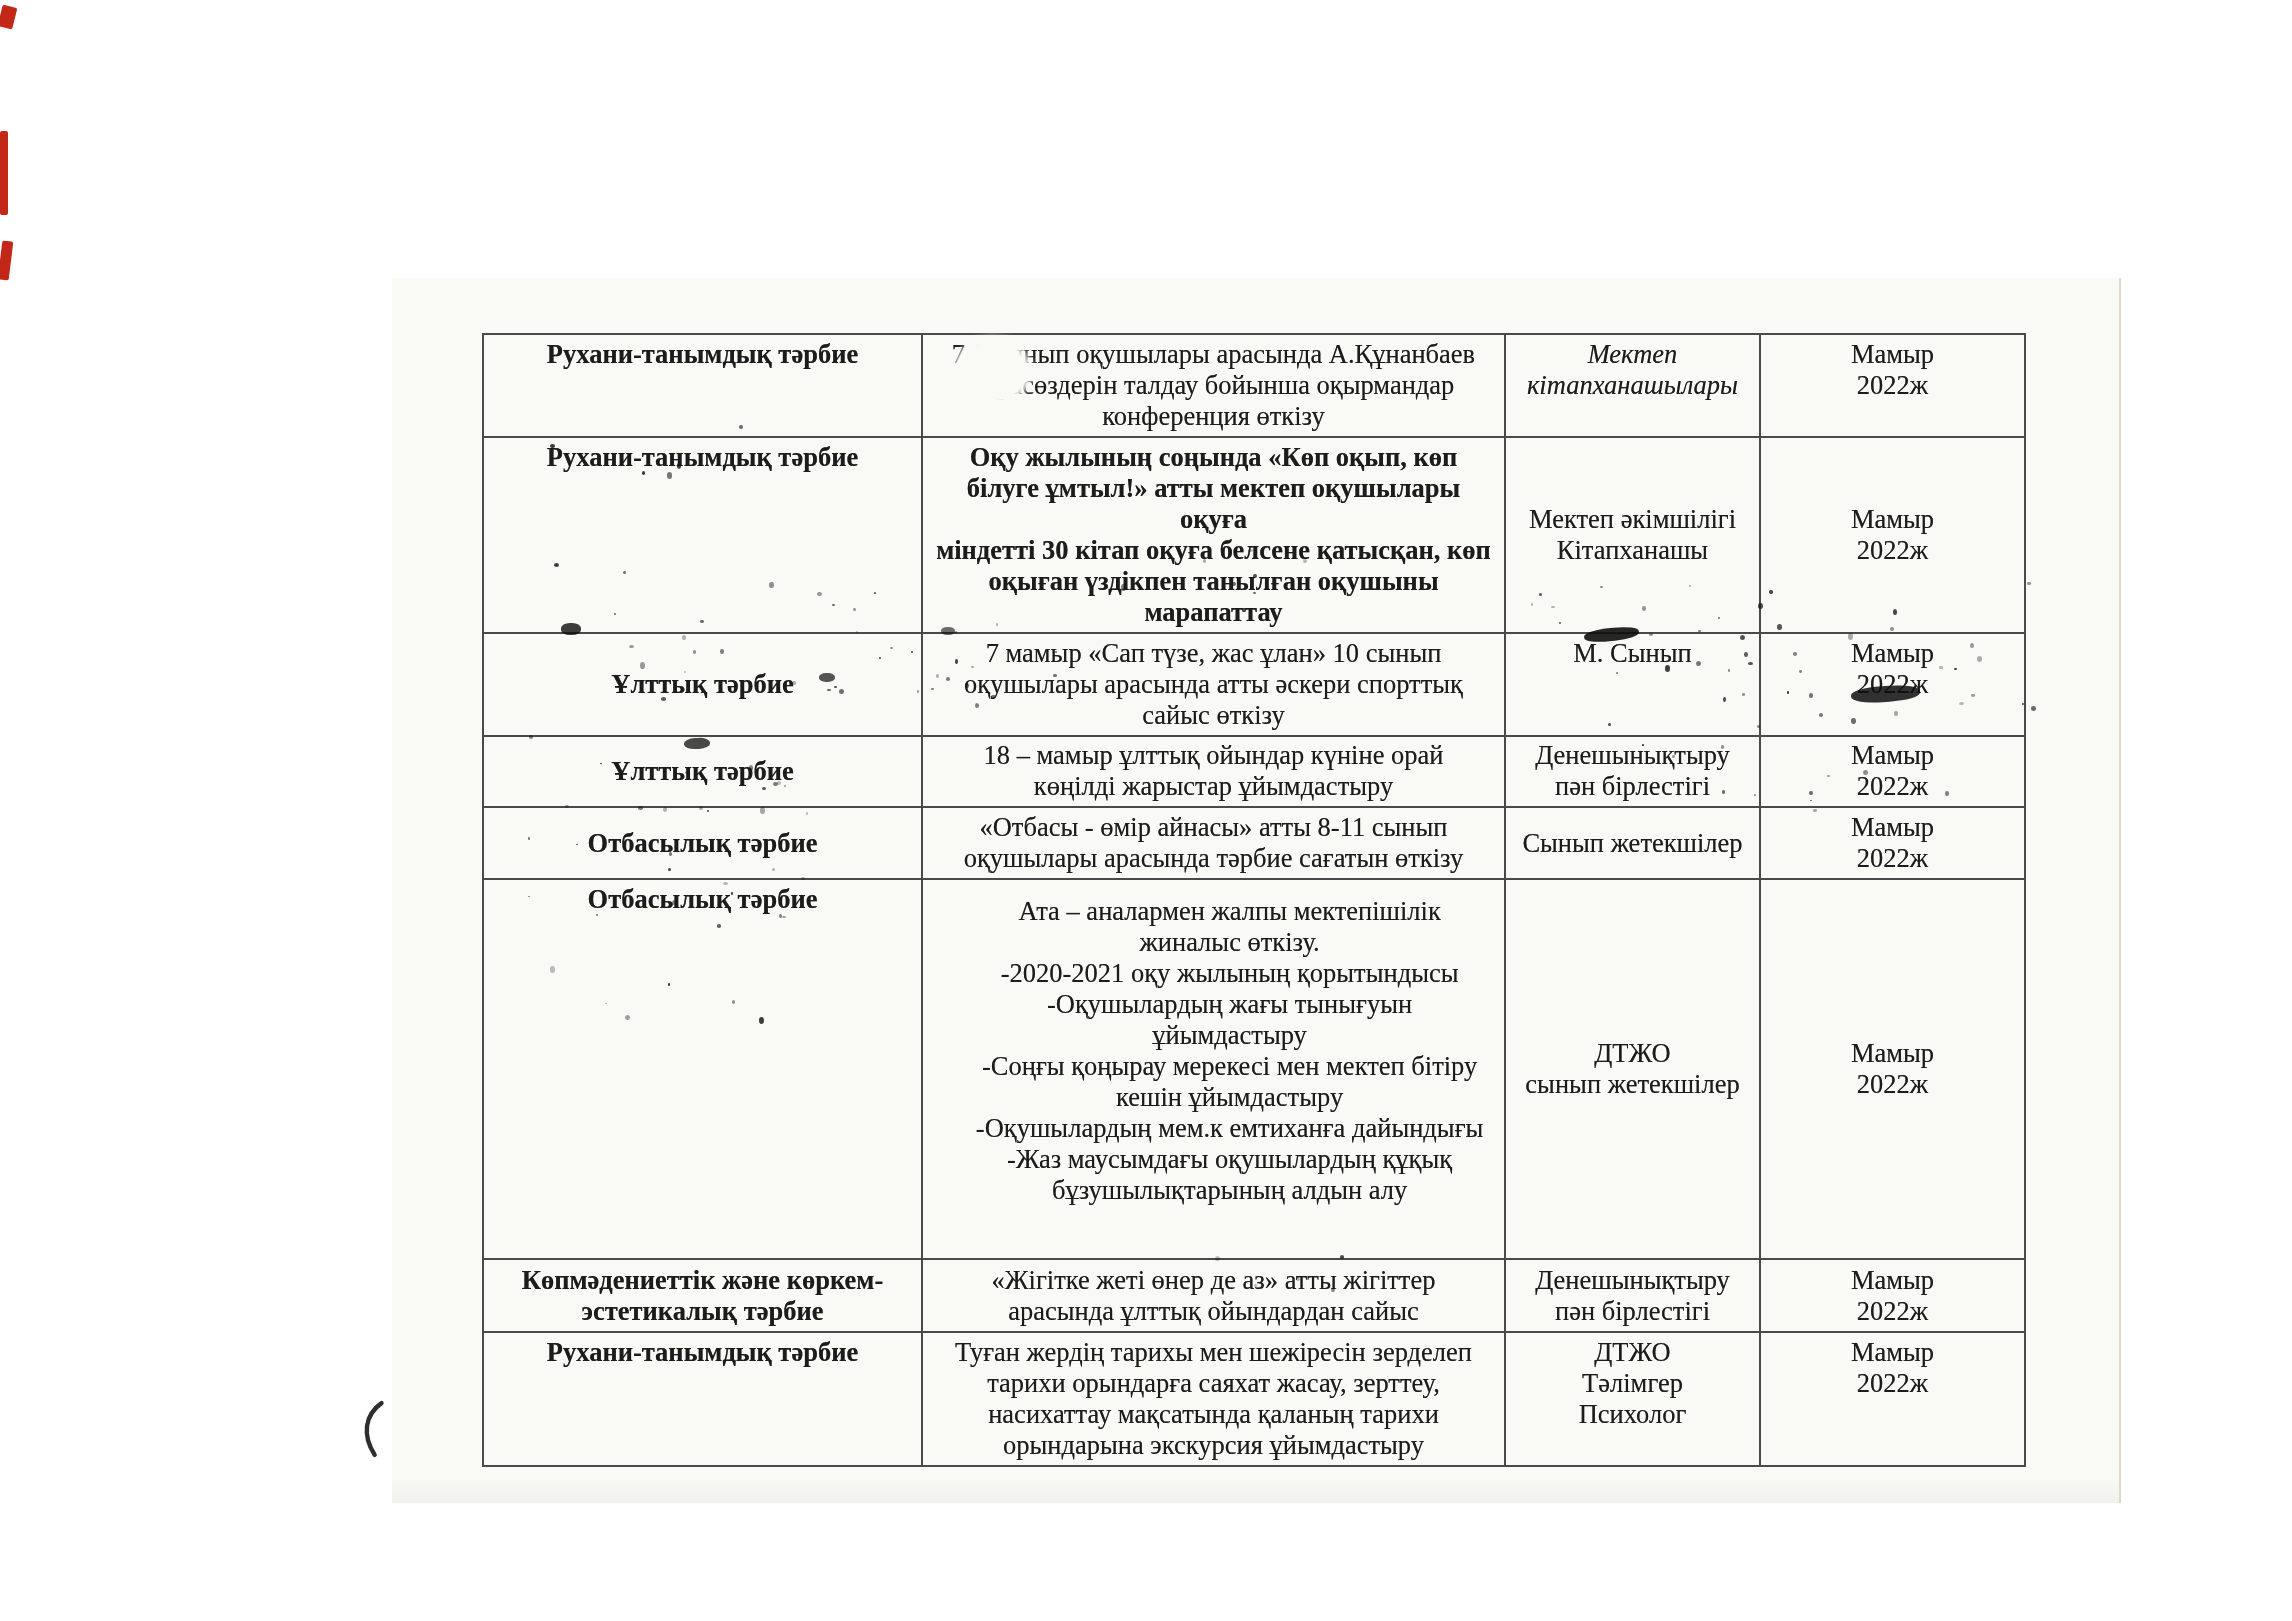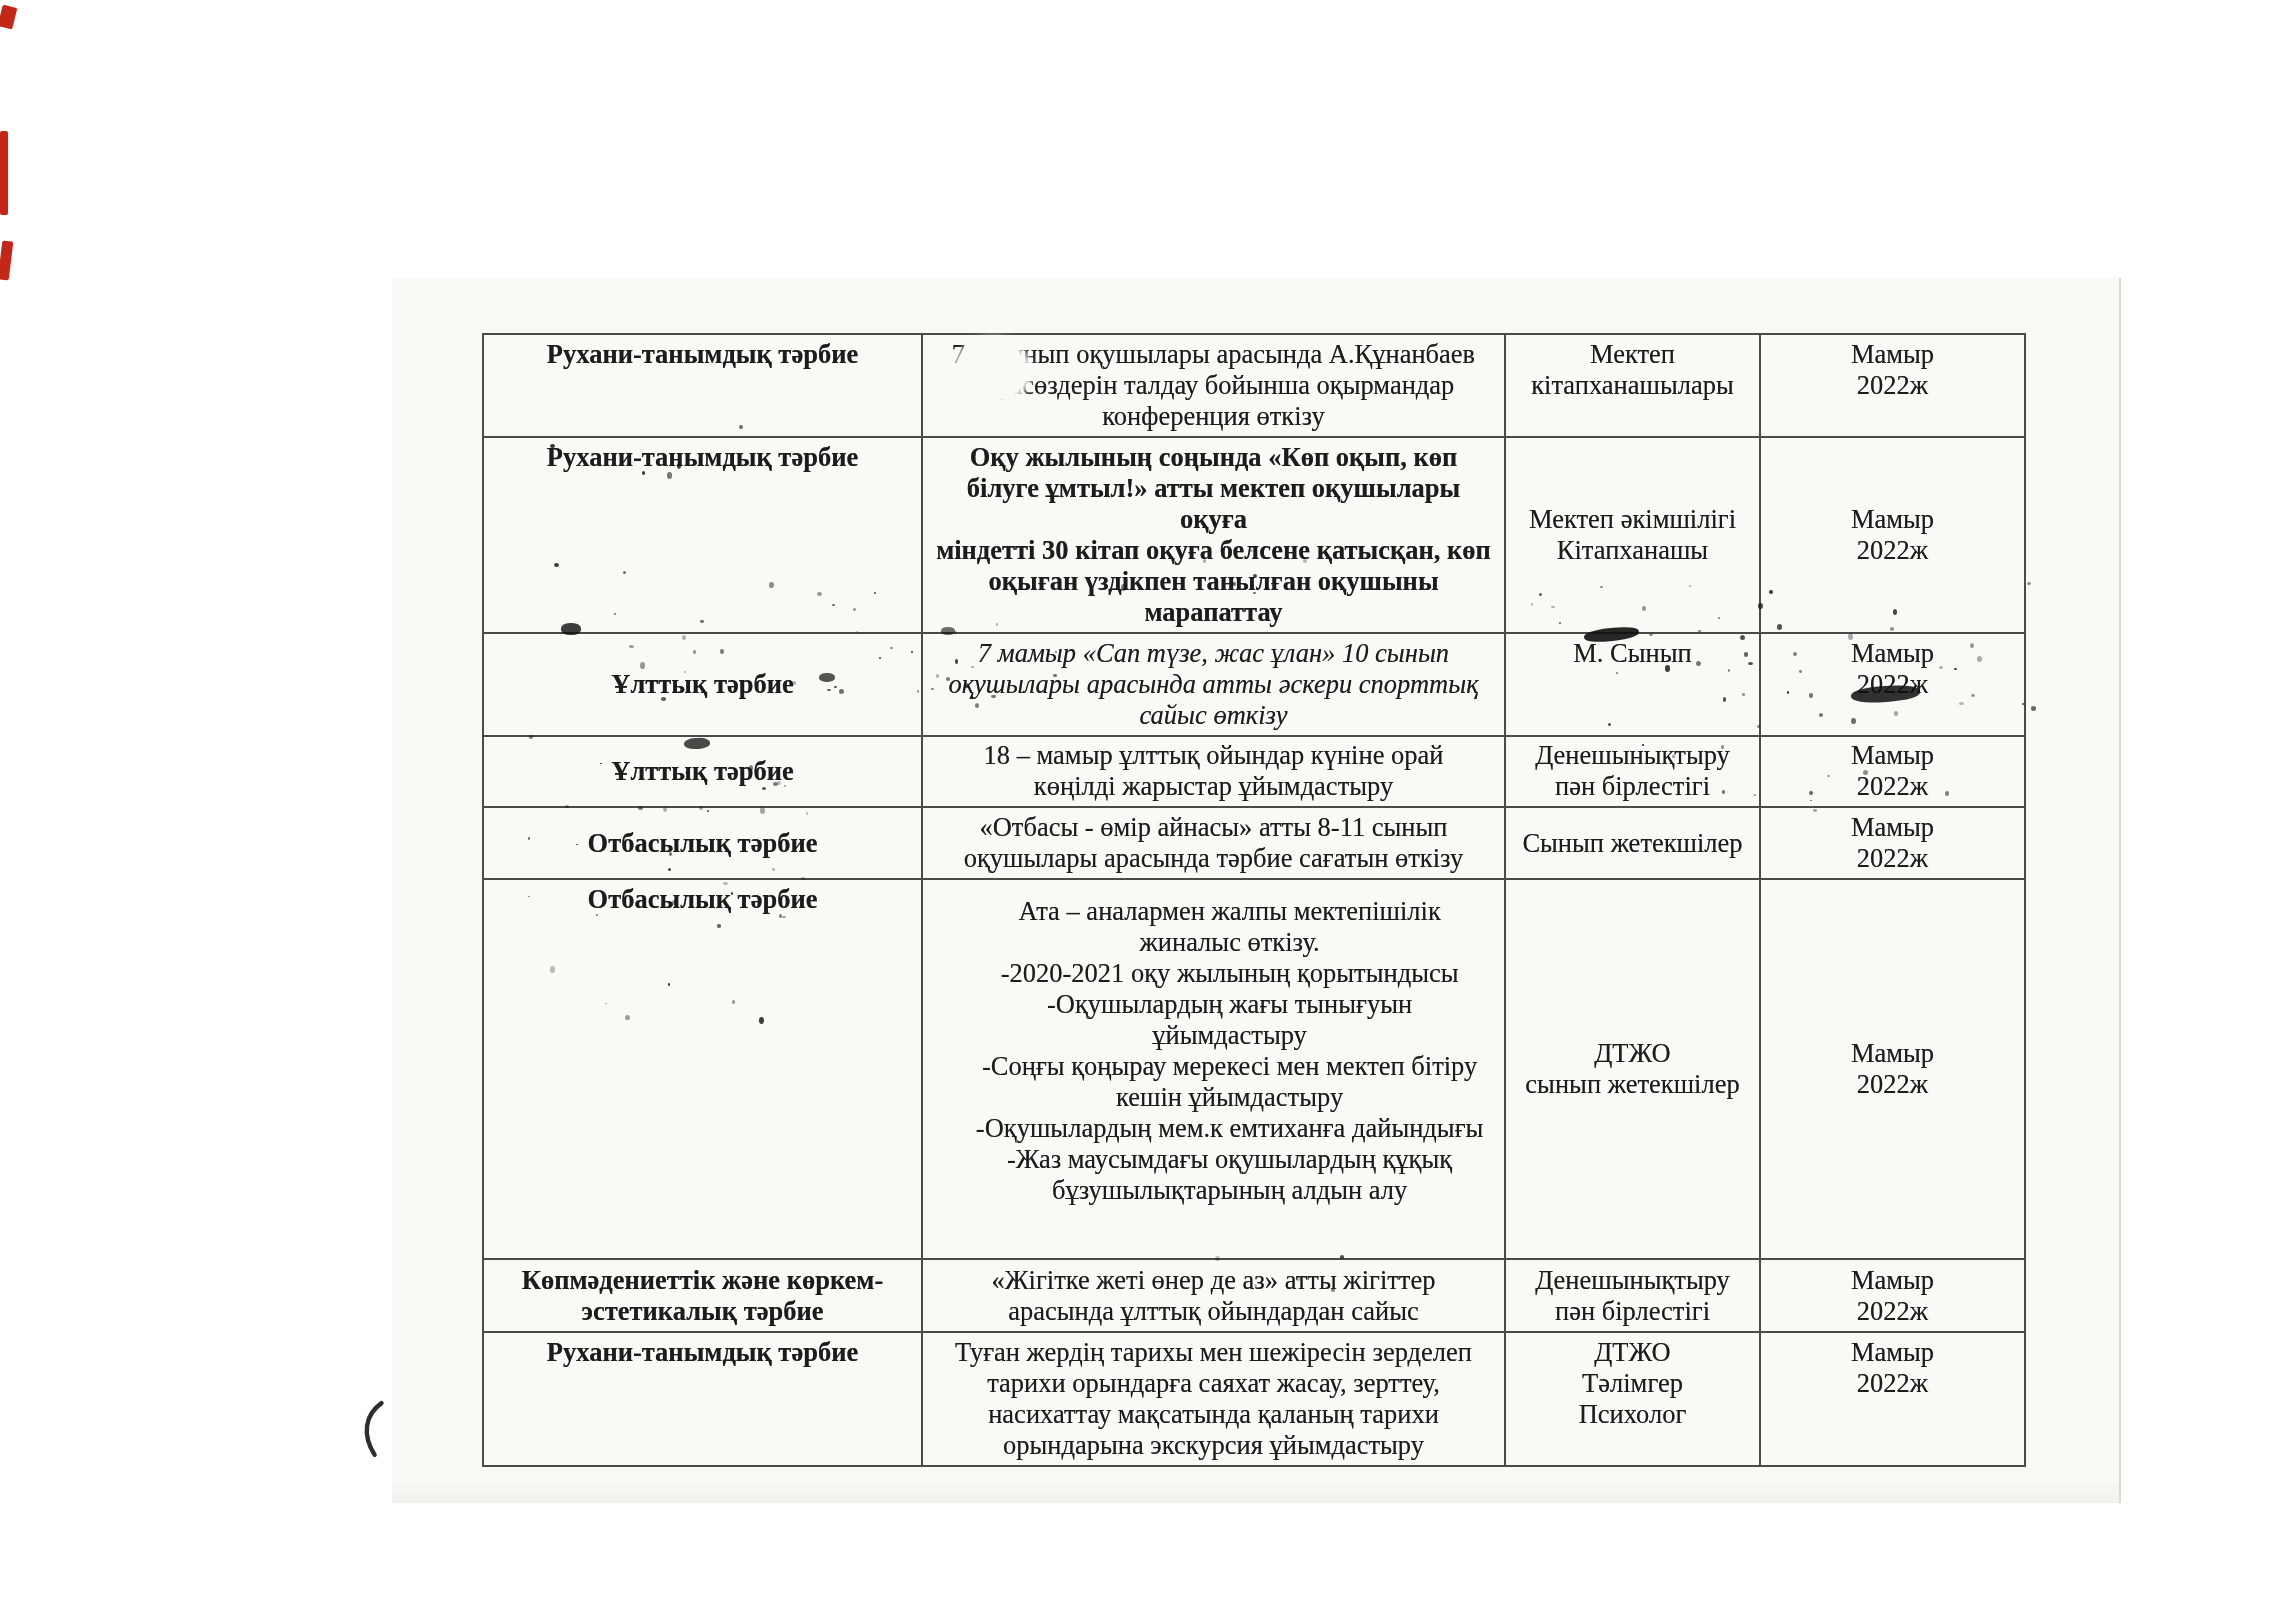--- a/index.html
+++ b/index.html
@@ -69,40 +69,40 @@
           <col style="width:583px">
           <col style="width:255px">
           <col style="width:265px">
       </colgroup>
       <tbody>
           <tr style="height: 103px;">
             <td class="c-dir va-pad" style="vertical-align: top;">Рухани-танымдық тәрбие</td>
             <td class="c-act va-pad" style="vertical-align: top;">7-8 сынып оқушылары арасында А.Құнанбаев
 қарасөздерін талдау бойынша  оқырмандар
 конференция өткізу</td>
-            <td class="c-resp va-pad" style="vertical-align: top;">Мектеп
+            <td class="c-resp va-pad" style="vertical-align: top; font-style: italic;">Мектеп
 кітапханашылары</td>
             <td class="c-date va-pad" style="vertical-align: top;">Мамыр
 2022ж</td>
           </tr>
           <tr style="height: 157px;">
             <td class="c-dir va-pad" style="vertical-align: top;">Рухани-танымдық тәрбие</td>
             <td class="c-act" style="vertical-align: middle; font-weight: bold;">Оқу жылының соңында «Көп оқып, көп
 білуге ұмтыл!» атты мектеп оқушылары оқуға
 міндетті 30 кітап оқуға белсене қатысқан, көп
 оқыған үздікпен танылған оқушыны
 марапаттау</td>
             <td class="c-resp" style="vertical-align: middle;">Мектеп әкімшілігі
 Кітапханашы</td>
             <td class="c-date" style="vertical-align: middle;">Мамыр
 2022ж</td>
           </tr>
           <tr style="height: 100px;">
             <td class="c-dir" style="vertical-align: middle;">Ұлттық тәрбие</td>
-            <td class="c-act" style="vertical-align: middle; font-style: italic;">7 мамыр «Сап түзе, жас ұлан»  10 сынып
+            <td class="c-act" style="vertical-align: middle;">7 мамыр «Сап түзе, жас ұлан»  10 сынып
 оқушылары арасында атты әскери спорттық
 сайыс өткізу</td>
             <td class="c-resp va-pad" style="vertical-align: top;">М. Сынып</td>
             <td class="c-date va-pad" style="vertical-align: top;">Мамыр
 2022ж</td>
           </tr>
           <tr style="height: 69px;">
             <td class="c-dir" style="vertical-align: middle;">Ұлттық тәрбие</td>
             <td class="c-act" style="vertical-align: middle;">18 – мамыр ұлттық ойындар күніне орай
 көңілді жарыстар ұйымдастыру</td>

